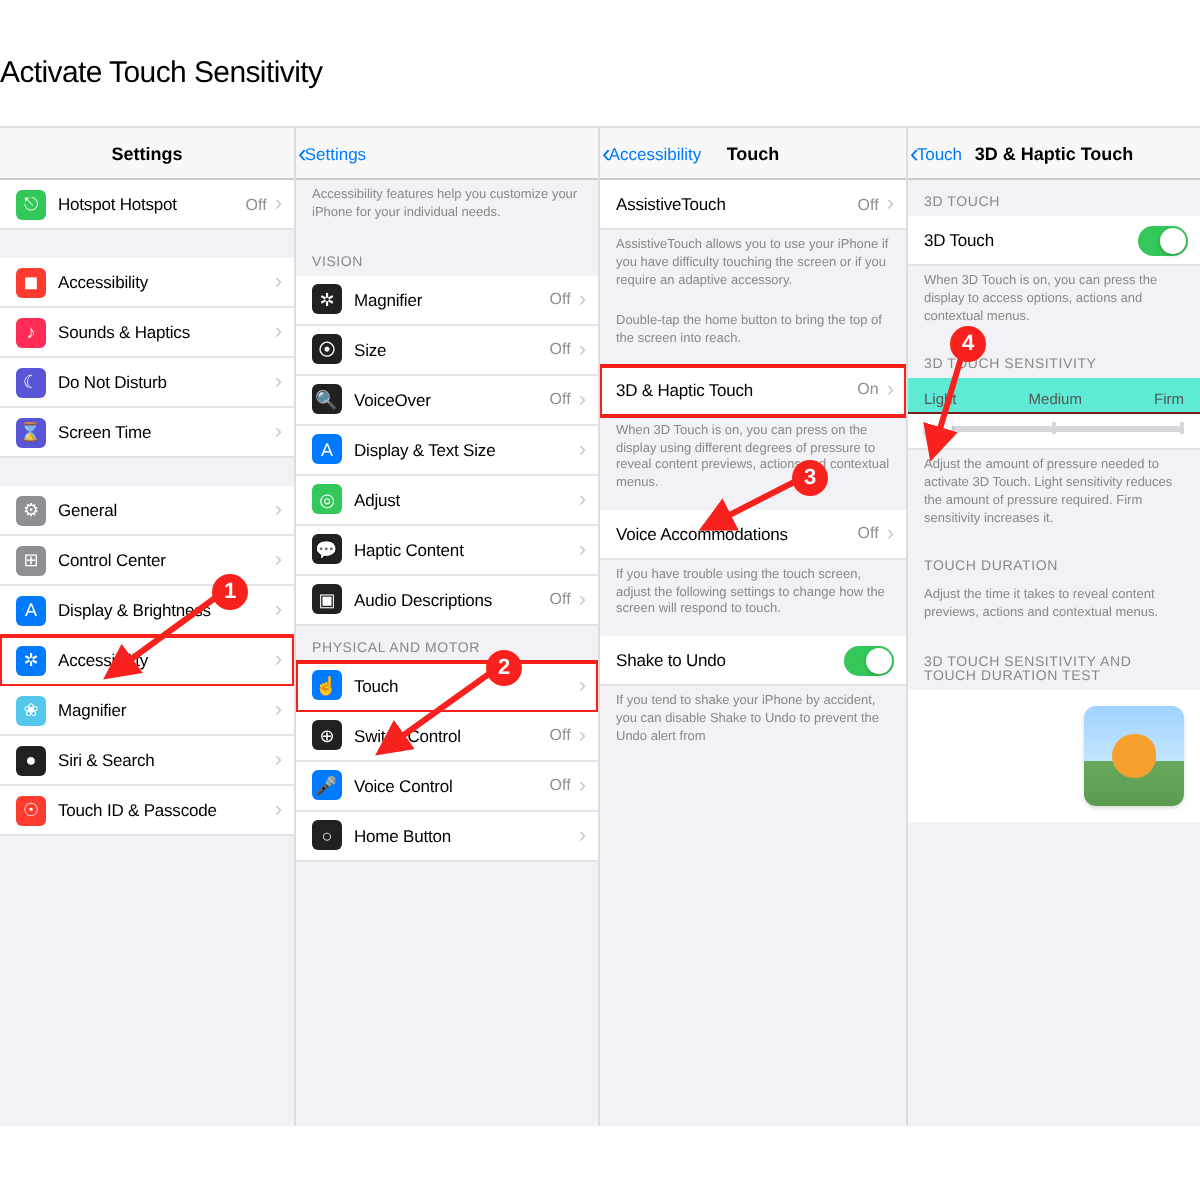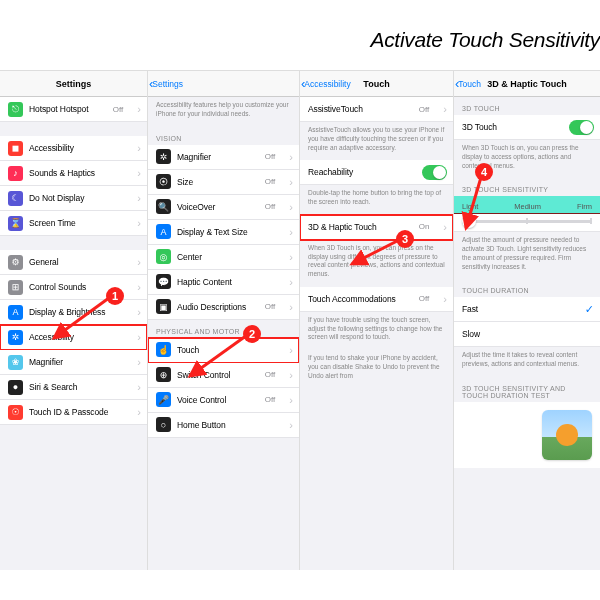--- a/index.html
+++ b/index.html
@@ -1,32 +1,32 @@
 <!DOCTYPE html>
 <html><head>
 <meta charset="utf-8">
 <style>
   * { margin: 0; padding: 0; box-sizing: border-box; }
   body { font-family: -apple-system, "Helvetica Neue", Arial, sans-serif; background: #fff; width: 600px; height: 600px; overflow: hidden; }
-  .page-title { font-size: 21px; font-weight: 500; text-align: right; padding: 28px 0 18px; letter-spacing: -0.3px; font-style: italic; }
+  .page-title { font-size: 15px; font-weight: 500; text-align: left; padding: 28px 0 18px; letter-spacing: -0.3px; }
   .panels { display: flex; width: 100%; height: 500px; border-top: 1px solid #ddd; }
   .panel { height: 100%; overflow: hidden; font-size: 8.5px; background: #f2f2f6; border-right: 1px solid #ddd; }
   .panel:last-child { border-right: none; }
   .p1 { width: 148px; }
   .p2 { width: 152px; }
   .p3 { width: 154px; }
   .p4 { width: 146px; }
   .header { height: 26px; background: #f8f8f8; border-bottom: 1px solid #ccc; display: flex; align-items: center; justify-content: center; position: relative; }
   .header .title { font-weight: 600; font-size: 9px; }
   .header .back { position: absolute; left: 1px; color: #007aff; font-size: 8.5px; display: flex; align-items: center; font-weight: 400; }
   .header .back .chev { font-size: 13px; line-height: 1; margin-right: -1px; }
   .group-label { font-size: 7px; color: #888; padding: 8px 8px 3px; text-transform: uppercase; letter-spacing: 0.3px; }
   .row { background: #fff; border-bottom: 1px solid #e4e4e8; display: flex; align-items: center; height: 25px; padding: 0 6px 0 8px; position: relative; }
   .row .rlabel { flex: 1; font-size: 8.5px; color: #000; white-space: nowrap; overflow: hidden; text-overflow: ellipsis; letter-spacing: -0.1px; }
-  .row .rvalue { font-size: 8px; color: #8e8e93; margin-right: 12px; }
+  .row .rvalue { font-size: 8px; color: #8e8e93; margin-right: 2px; }
   .row .chevr { color: #c7c7cc; font-size: 11px; margin-left: 2px; }
   .row .icon { width: 15px; height: 15px; border-radius: 3px; margin-right: 6px; display: inline-flex; align-items: center; justify-content: center; font-size: 9px; color: #fff; flex-shrink: 0; }
   .desc { font-size: 6.5px; color: #888; padding: 4px 8px 8px; line-height: 1.35; }
   .toggle { width: 25px; height: 15px; border-radius: 8px; position: relative; flex-shrink: 0; }
   .toggle.on { background: #34c759; }
   .toggle::after { content: ''; position: absolute; width: 13px; height: 13px; background: #fff; border-radius: 50%; top: 1px; box-shadow: 0 1px 2px rgba(0,0,0,0.2); }
   .toggle.on::after { right: 1px; }
   .highlight { outline: 2px solid #f9211d; outline-offset: -1px; }
   .check { color: #007aff; font-size: 11px; }
   .segment { display: flex; justify-content: space-between; font-size: 7.5px; color: #555; padding: 6px 8px 2px; background:#5eead4; border-bottom:1px solid #7f1d1d; }
@@ -64,36 +64,36 @@
           <span class="rlabel">Accessibility</span>
           <span class="chevr">›</span>
         </div>
         <div class="row">
           <span class="icon" style="background: rgb(255, 45, 85);">♪</span>
           <span class="rlabel">Sounds &amp; Haptics</span>
           <span class="chevr">›</span>
         </div>
         <div class="row">
           <span class="icon" style="background: rgb(88, 86, 214);">☾</span>
-          <span class="rlabel">Do Not Display</span>
+          <span class="rlabel">Do Not Disturb</span>
           <span class="chevr">›</span>
         </div>
         <div class="row">
           <span class="icon" style="background: rgb(88, 86, 214);">⌛</span>
           <span class="rlabel">Screen Time</span>
           <span class="chevr">›</span>
         </div>
         <div class="row" style="margin-top: 14px;">
           <span class="icon" style="background: rgb(142, 142, 147);">⚙</span>
           <span class="rlabel">General</span>
           <span class="chevr">›</span>
         </div>
         <div class="row">
           <span class="icon" style="background: rgb(142, 142, 147);">⊞</span>
-          <span class="rlabel">Control Sounds</span>
+          <span class="rlabel">Control Center</span>
           <span class="chevr">›</span>
         </div>
         <div class="row">
           <span class="icon" style="background: rgb(0, 122, 255);">A</span>
           <span class="rlabel">Display &amp; Brightness</span>
           <span class="chevr">›</span>
         </div>
         <div class="row highlight">
           <span class="icon" style="background: rgb(0, 122, 255);">✲</span>
           <span class="rlabel">Accessibility</span>
@@ -145,21 +145,21 @@
           <span class="rvalue">Off</span>
           <span class="chevr">›</span>
         </div>
         <div class="row">
           <span class="icon" style="background: rgb(0, 122, 255);">A</span>
           <span class="rlabel">Display &amp; Text Size</span>
           <span class="chevr">›</span>
         </div>
         <div class="row">
           <span class="icon" style="background: rgb(52, 199, 89);">◎</span>
-          <span class="rlabel">Center</span>
+          <span class="rlabel">Adjust</span>
           <span class="chevr">›</span>
         </div>
         <div class="row">
           <span class="icon" style="background: rgb(33, 33, 33);">💬</span>
           <span class="rlabel">Haptic Content</span>
           <span class="chevr">›</span>
         </div>
         <div class="row">
           <span class="icon" style="background: rgb(33, 33, 33);">▣</span>
           <span class="rlabel">Audio Descriptions</span>
@@ -202,37 +202,37 @@
         </span>
       <span class="title">Touch</span>
     </div>
     <div id="p3-list">
         <div class="row">
           <span class="rlabel">AssistiveTouch</span>
           <span class="rvalue">Off</span>
           <span class="chevr">›</span>
         </div>
         <div class="desc">AssistiveTouch allows you to use your iPhone if you have difficulty touching the screen or if you require an adaptive accessory.</div>
-        <div class="row">
-          <span class="rlabel">Reachability</span>
-          <span class="toggle on"></span>
-        </div>
         <div class="desc">Double-tap the home button to bring the top of the screen into reach.</div>
         <div class="row highlight">
           <span class="rlabel">3D &amp; Haptic Touch</span>
           <span class="rvalue">On</span>
           <span class="chevr">›</span>
         </div>
         <div class="desc">When 3D Touch is on, you can press on the display using different degrees of pressure to reveal content previews, actions and contextual menus.</div>
         <div class="row">
-          <span class="rlabel">Touch Accommodations</span>
+          <span class="rlabel">Voice Accommodations</span>
           <span class="rvalue">Off</span>
           <span class="chevr">›</span>
         </div>
         <div class="desc">If you have trouble using the touch screen, adjust the following settings to change how the screen will respond to touch.</div>
+        <div class="row">
+          <span class="rlabel">Shake to Undo</span>
+          <span class="toggle on"></span>
+        </div>
         <div class="desc">If you tend to shake your iPhone by accident, you can disable Shake to Undo to prevent the Undo alert from</div>
       </div>
   </div>
 
   <div class="panel p4">
     <div class="header">
       <span class="back">
           <span class="chev">‹</span>
           <span>Touch</span>
         </span>
@@ -255,29 +255,20 @@
         <div class="ticks">
             <span></span>
             <span></span>
             <span></span>
           </div>
         <div class="knob"></div>
       </div>
     </div>
     <div class="desc">Adjust the amount of pressure needed to activate 3D Touch. Light sensitivity reduces the amount of pressure required. Firm sensitivity increases it.</div>
     <div class="group-label">TOUCH DURATION</div>
-    <div id="p4-dur">
-        <div class="row">
-          <span class="rlabel">Fast</span>
-          <span class="check">✓</span>
-        </div>
-        <div class="row">
-          <span class="rlabel">Slow</span>
-        </div>
-      </div>
     <div class="desc">Adjust the time it takes to reveal content previews, actions and contextual menus.</div>
     <div class="group-label">3D TOUCH SENSITIVITY AND TOUCH DURATION TEST</div>
     <div class="test-img">
       <div class="thumb"></div>
     </div>
   </div>
 
 </div>
 
 <svg class="overlay" width="600" height="600">

